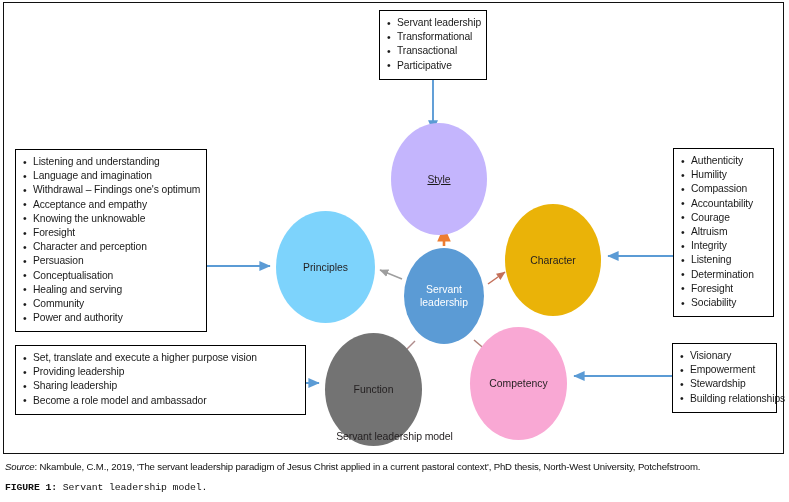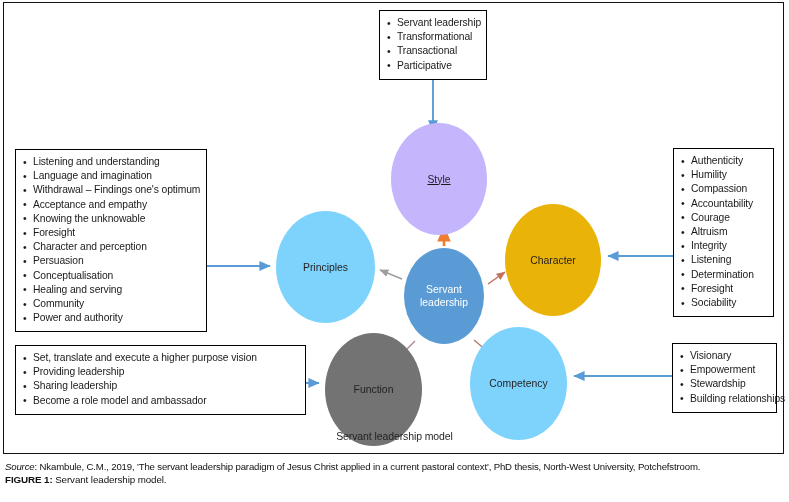--- a/index.html
+++ b/index.html
@@ -20,37 +20,37 @@
   #box-principles{left:11px;top:146px;width:192px;}
   #box-character{left:669px;top:145px;width:101px;}
   #box-function{left:11px;top:342px;width:291px;}
   #box-competency{left:668px;top:340px;width:105px;}
 
   
   .node{position:absolute;border-radius:50%;display:flex;align-items:center;justify-content:center;text-align:center;}
   .node span{font-size:10.4px;line-height:13px;color:#231f20;}
   #node-style{left:387px;top:120px;width:96px;height:112px;background:#c4b5fd;text-decoration:underline;}
   #node-character{left:501px;top:201px;width:96px;height:112px;background:#eab308;}
-  #node-competency{left:466px;top:324px;width:97px;height:113px;background:#7dd3fc;text-align:center;}
+  #node-competency{left:466px;top:324px;width:97px;height:113px;background:#f9a8d4;text-align:center;}
   #node-function{left:321px;top:330px;width:97px;height:113px;background:#737373;}
   #node-principles{left:272px;top:208px;width:99px;height:112px;background:#7dd3fc;}
   #node-center{left:400px;top:245px;width:80px;height:96px;background:#5B9BD5;}
   #node-center span{color:#ffffff;}
 
   
   #wires{position:absolute;left:0;top:0;width:781px;height:452px;pointer-events:none;}
 
   
   .model-label{position:absolute;left:0;top:427px;width:781px;text-align:center;font-size:10.5px;color:#231f20;letter-spacing:-0.1px;}
 
   
   .caption{position:absolute;left:5px;top:460px;width:780px;}
   .src-line{font-size:9.6px;line-height:13px;color:#111;letter-spacing:-0.15px;white-space:nowrap;}
   .src-line .it{font-style:italic;}
-  .fig-line{font-size:9.8px;line-height:13px;color:#111;margin-top:0;letter-spacing:-0.1px;}
+  .fig-line{font-size:9.8px;line-height:13px;color:#111;margin-top:8px;letter-spacing:-0.1px;font-family:Liberation Mono, monospace;}
   .fig-line .bd{font-weight:bold;}
 </style>
 </head>
 <body>
 
 <div id="root">
 
   <div class="frame">
     <div class="stage">
 

